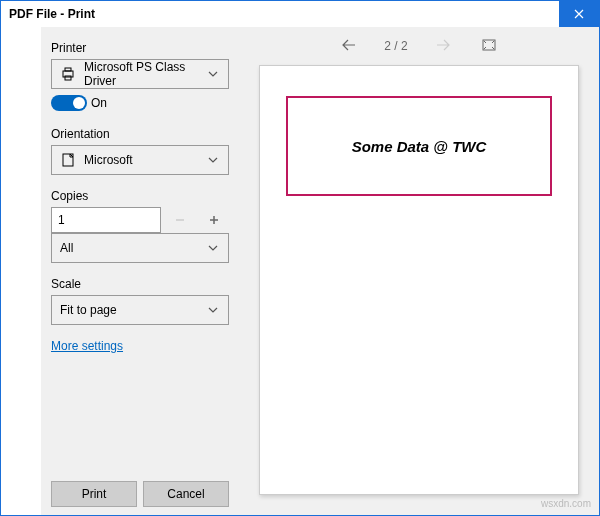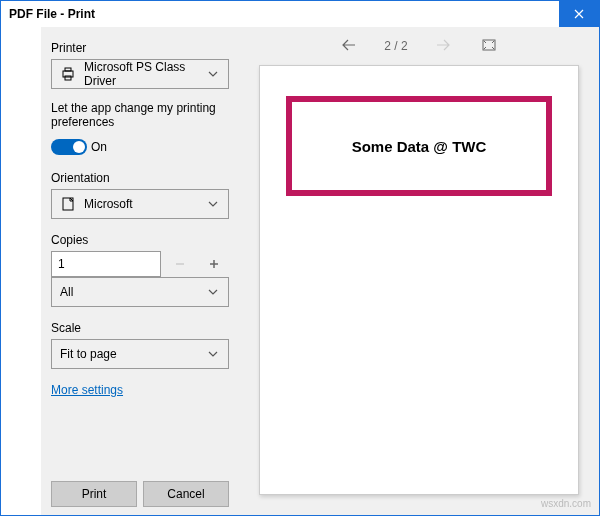--- a/index.html
+++ b/index.html
@@ -26,21 +26,21 @@
   .sidebar-spacer { flex: 1; }
   .button-row { display: flex; gap: 6px; margin: 0 -10px; padding: 6px 10px 8px 10px; }
   .btn { flex: 1; height: 26px; background: #cfcfcf; border: 1px solid #aaa; display: flex; align-items: center; justify-content: center; cursor: pointer; }
   .preview { flex: 1; background: #f0f0f0; display: flex; flex-direction: column; }
   .preview-nav { height: 40px; display: flex; align-items: center; justify-content: center; gap: 24px; color: #666; }
   .nav-icon { cursor: pointer; padding: 4px; }
   .nav-icon.dis { color: #ccc; cursor: default; }
   .page-counter { font-size: 12px; }
   .preview-area { flex: 1; display: flex; align-items: flex-start; justify-content: center; padding: 0 20px 20px 20px; }
   .page { width: 320px; height: 430px; background: #fff; border: 1px solid #ccc; box-shadow: 1px 2px 4px rgba(0,0,0,0.15); padding: 30px 26px; }
-  .page-box { border: 6px solid #be185d; height: 100px; display: flex; align-items: center; justify-content: center; font-weight: 700; font-size: 15px; }
+  .page-box { border: 2px solid #be185d; height: 100px; display: flex; align-items: center; justify-content: center; font-weight: 700; font-size: 15px; font-style: italic; }
   .watermark { position: absolute; right: 8px; bottom: 6px; font-size: 10px; color: #bbb; pointer-events: none; }
   .rel { position: relative; }
 </style>
 </head>
 <body>
 
 <div class="window rel">
   <div class="titlebar">
     <span class="title">PDF File - Print</span>
     <div class="close-btn">
@@ -63,21 +63,20 @@
             </svg>
         </span>
         <span class="dd-text">Microsoft PS Class Driver</span>
         <span class="chev">
           <svg width="10" height="6" viewBox="0 0 10 6">
               <path d="M1 1 L5 5 L9 1" fill="none" stroke="#555" stroke-width="1.2"></path>
             </svg>
         </span>
       </div>
 
-      <div class="label" style="margin-top:12px">Let the app change my printing preferences</div>
       <div class="toggle-row">
         <div class="toggle">
             <div class="knob"></div>
           </div>
         <span>On</span>
       </div>
 
       <div class="label" style="margin-top:8px">Orientation</div>
       <div class="dropdown">
         <span class="dd-icon">

